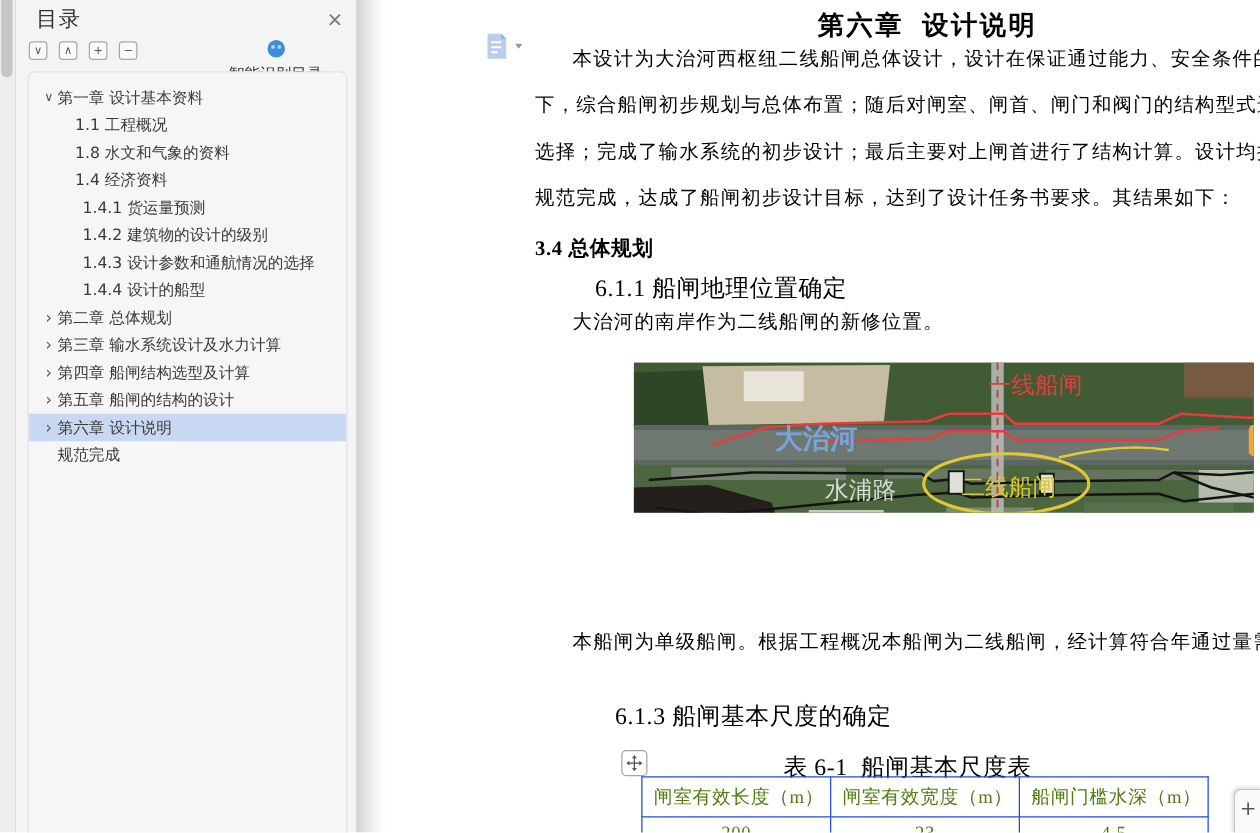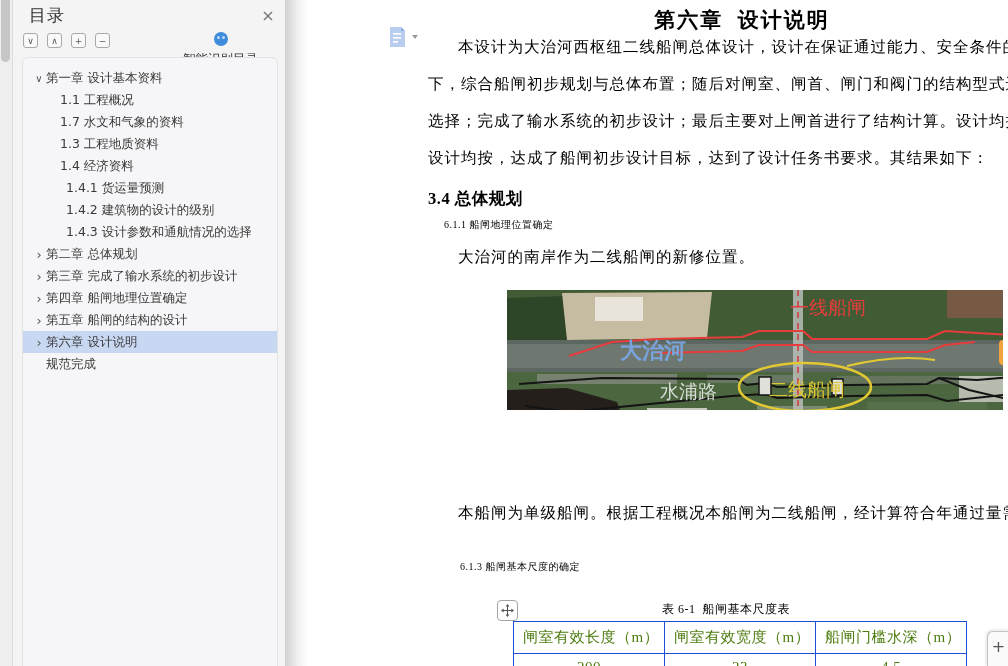--- a/index.html
+++ b/index.html
@@ -34,24 +34,24 @@
   #panel-shadow{position:absolute;left:285px;top:0;width:24px;height:666px;
     background:linear-gradient(to right,rgba(90,90,90,.28),rgba(120,120,120,.10) 55%,rgba(255,255,255,0));}
   
   #doc{position:absolute;left:308px;top:0;width:700px;height:666px;background:#fff;}
   #doc .abs{position:absolute;white-space:pre;}
   .doc-serif{font-family:"Liberation Serif","DejaVu Serif",serif;color:#000;}
   #doc-icon{left:60px;top:7px;cursor:pointer;}
   #doc-title{left:434px;top:6px;transform:translateX(-50%);font-size:21px;font-weight:bold;letter-spacing:2px;}
   .pline{font-size:15.5px;letter-spacing:1px;}
   .h-bold{font-size:16.5px;font-weight:bold;letter-spacing:.5px;}
-  .h-sub{font-size:10px;letter-spacing:.5px;}
+  .h-sub{font-size:19px;letter-spacing:.5px;margin-left:32px;}
   #fig-wrap{left:179px;top:271px;width:516px;height:139px;overflow:hidden;}
   #fig-caption{left:365px;top:415px;transform:translateX(-50%);font-size:14.5px;letter-spacing:.5px;}
-  #tbl-caption{left:418px;top:601px;transform:translateX(-50%);font-size:12px;letter-spacing:.5px;}
+  #tbl-caption{left:418px;top:601px;transform:translateX(-50%);font-size:19px;letter-spacing:.5px;}
   #move-handle{left:189px;top:600px;width:21px;height:21px;border:1px solid #a5a5a5;border-radius:4px;
     background:#fff;box-sizing:border-box;display:flex;align-items:center;justify-content:center;cursor:move;}
   #dim-table{left:205px;top:621px;border-collapse:collapse;}
   #dim-table td{border:1px solid #1d4ed8;font-size:15px;letter-spacing:.5px;
     font-family:"Liberation Serif","DejaVu Serif",serif;color:#4d7c0f;}
   #dim-table .hrow td{height:31px;padding:0 0 0 9px;width:141px;}
   #dim-table .vrow td{height:40px;text-align:center;vertical-align:top;padding-top:5px;}
   
   #plus-widget{position:absolute;left:987px;top:631px;width:21px;height:35px;background:#fafafa;
     border:1px solid #c4c4c4;border-right:none;border-bottom:none;border-radius:6px 0 0 0;
@@ -79,48 +79,48 @@
   </div>
   <div id="tree-box">
       <div class="toc-row lv0">
         <span class="toc-chev">∨</span>
         <span>第一章 设计基本资料</span>
       </div>
       <div class="toc-row lv1">
         <span>1.1 工程概况</span>
       </div>
       <div class="toc-row lv1">
-        <span>1.7 水文和气象的资料</span>
-      </div>
-      <div class="toc-row lv1">
-        <span>1.3 工程地质资料</span>
+        <span>1.8 水文和气象的资料</span>
       </div>
       <div class="toc-row lv1">
         <span>1.4 经济资料</span>
       </div>
       <div class="toc-row lv2">
         <span>1.4.1 货运量预测</span>
       </div>
       <div class="toc-row lv2">
         <span>1.4.2 建筑物的设计的级别</span>
       </div>
       <div class="toc-row lv2">
         <span>1.4.3 设计参数和通航情况的选择</span>
       </div>
+      <div class="toc-row lv2">
+        <span>1.4.4 设计的船型</span>
+      </div>
       <div class="toc-row lv0">
         <span class="toc-chev" style="font-size: 13px;">›</span>
         <span>第二章 总体规划</span>
       </div>
       <div class="toc-row lv0">
         <span class="toc-chev" style="font-size: 13px;">›</span>
-        <span>第三章 完成了输水系统的初步设计</span>
-      </div>
-      <div class="toc-row lv0">
-        <span class="toc-chev" style="font-size: 13px;">›</span>
-        <span>第四章 船闸地理位置确定</span>
+        <span>第三章 输水系统设计及水力计算</span>
+      </div>
+      <div class="toc-row lv0">
+        <span class="toc-chev" style="font-size: 13px;">›</span>
+        <span>第四章 船闸结构选型及计算</span>
       </div>
       <div class="toc-row lv0">
         <span class="toc-chev" style="font-size: 13px;">›</span>
         <span>第五章 船闸的结构的设计</span>
       </div>
       <div class="toc-row lv0 sel">
         <span class="toc-chev" style="font-size: 13px;">›</span>
         <span>第六章 设计说明</span>
       </div>
       <div class="toc-row lv0">
@@ -146,21 +146,21 @@
       <path d="M24 9 l6 0 -3 4 z" fill="#9a9a9a"></path>
     </svg>
   </div>
 
   <div class="abs doc-serif" id="doc-title">第六章  设计说明</div>
 
   <div id="para1">
       <div class="abs doc-serif pline" style="left: 150px; top: 37px;">本设计为大治河西枢纽二线船闸总体设计，设计在保证通过能力、安全条件的</div>
       <div class="abs doc-serif pline" style="left: 120px; top: 74px;">下，综合船闸初步规划与总体布置；随后对闸室、闸首、闸门和阀门的结构型式进</div>
       <div class="abs doc-serif pline" style="left: 120px; top: 111px;">选择；完成了输水系统的初步设计；最后主要对上闸首进行了结构计算。设计均按</div>
-      <div class="abs doc-serif pline" style="left: 120px; top: 148px;">设计均按，达成了船闸初步设计目标，达到了设计任务书要求。其结果如下：</div>
+      <div class="abs doc-serif pline" style="left: 120px; top: 148px;">规范完成，达成了船闸初步设计目标，达到了设计任务书要求。其结果如下：</div>
     </div>
 
   <div class="abs doc-serif h-bold" style="left:120px;top:188px">3.4 总体规划</div>
   <div class="abs doc-serif h-sub" style="left:136px;top:218px">6.1.1 船闸地理位置确定</div>
   <div class="abs" id="fig-wrap">
     <svg width="516" height="139" viewBox="0 0 516 139">
       <rect x="0" y="0" width="516" height="139" fill="#49643b"></rect>
       <rect x="0" y="0" width="516" height="52" fill="#415c35"></rect>
       <polygon points="0,8 58,6 62,50 0,52" fill="#2f4527"></polygon>
       <polygon points="55,3 205,2 200,48 60,50" fill="#c6bca1"></polygon>

